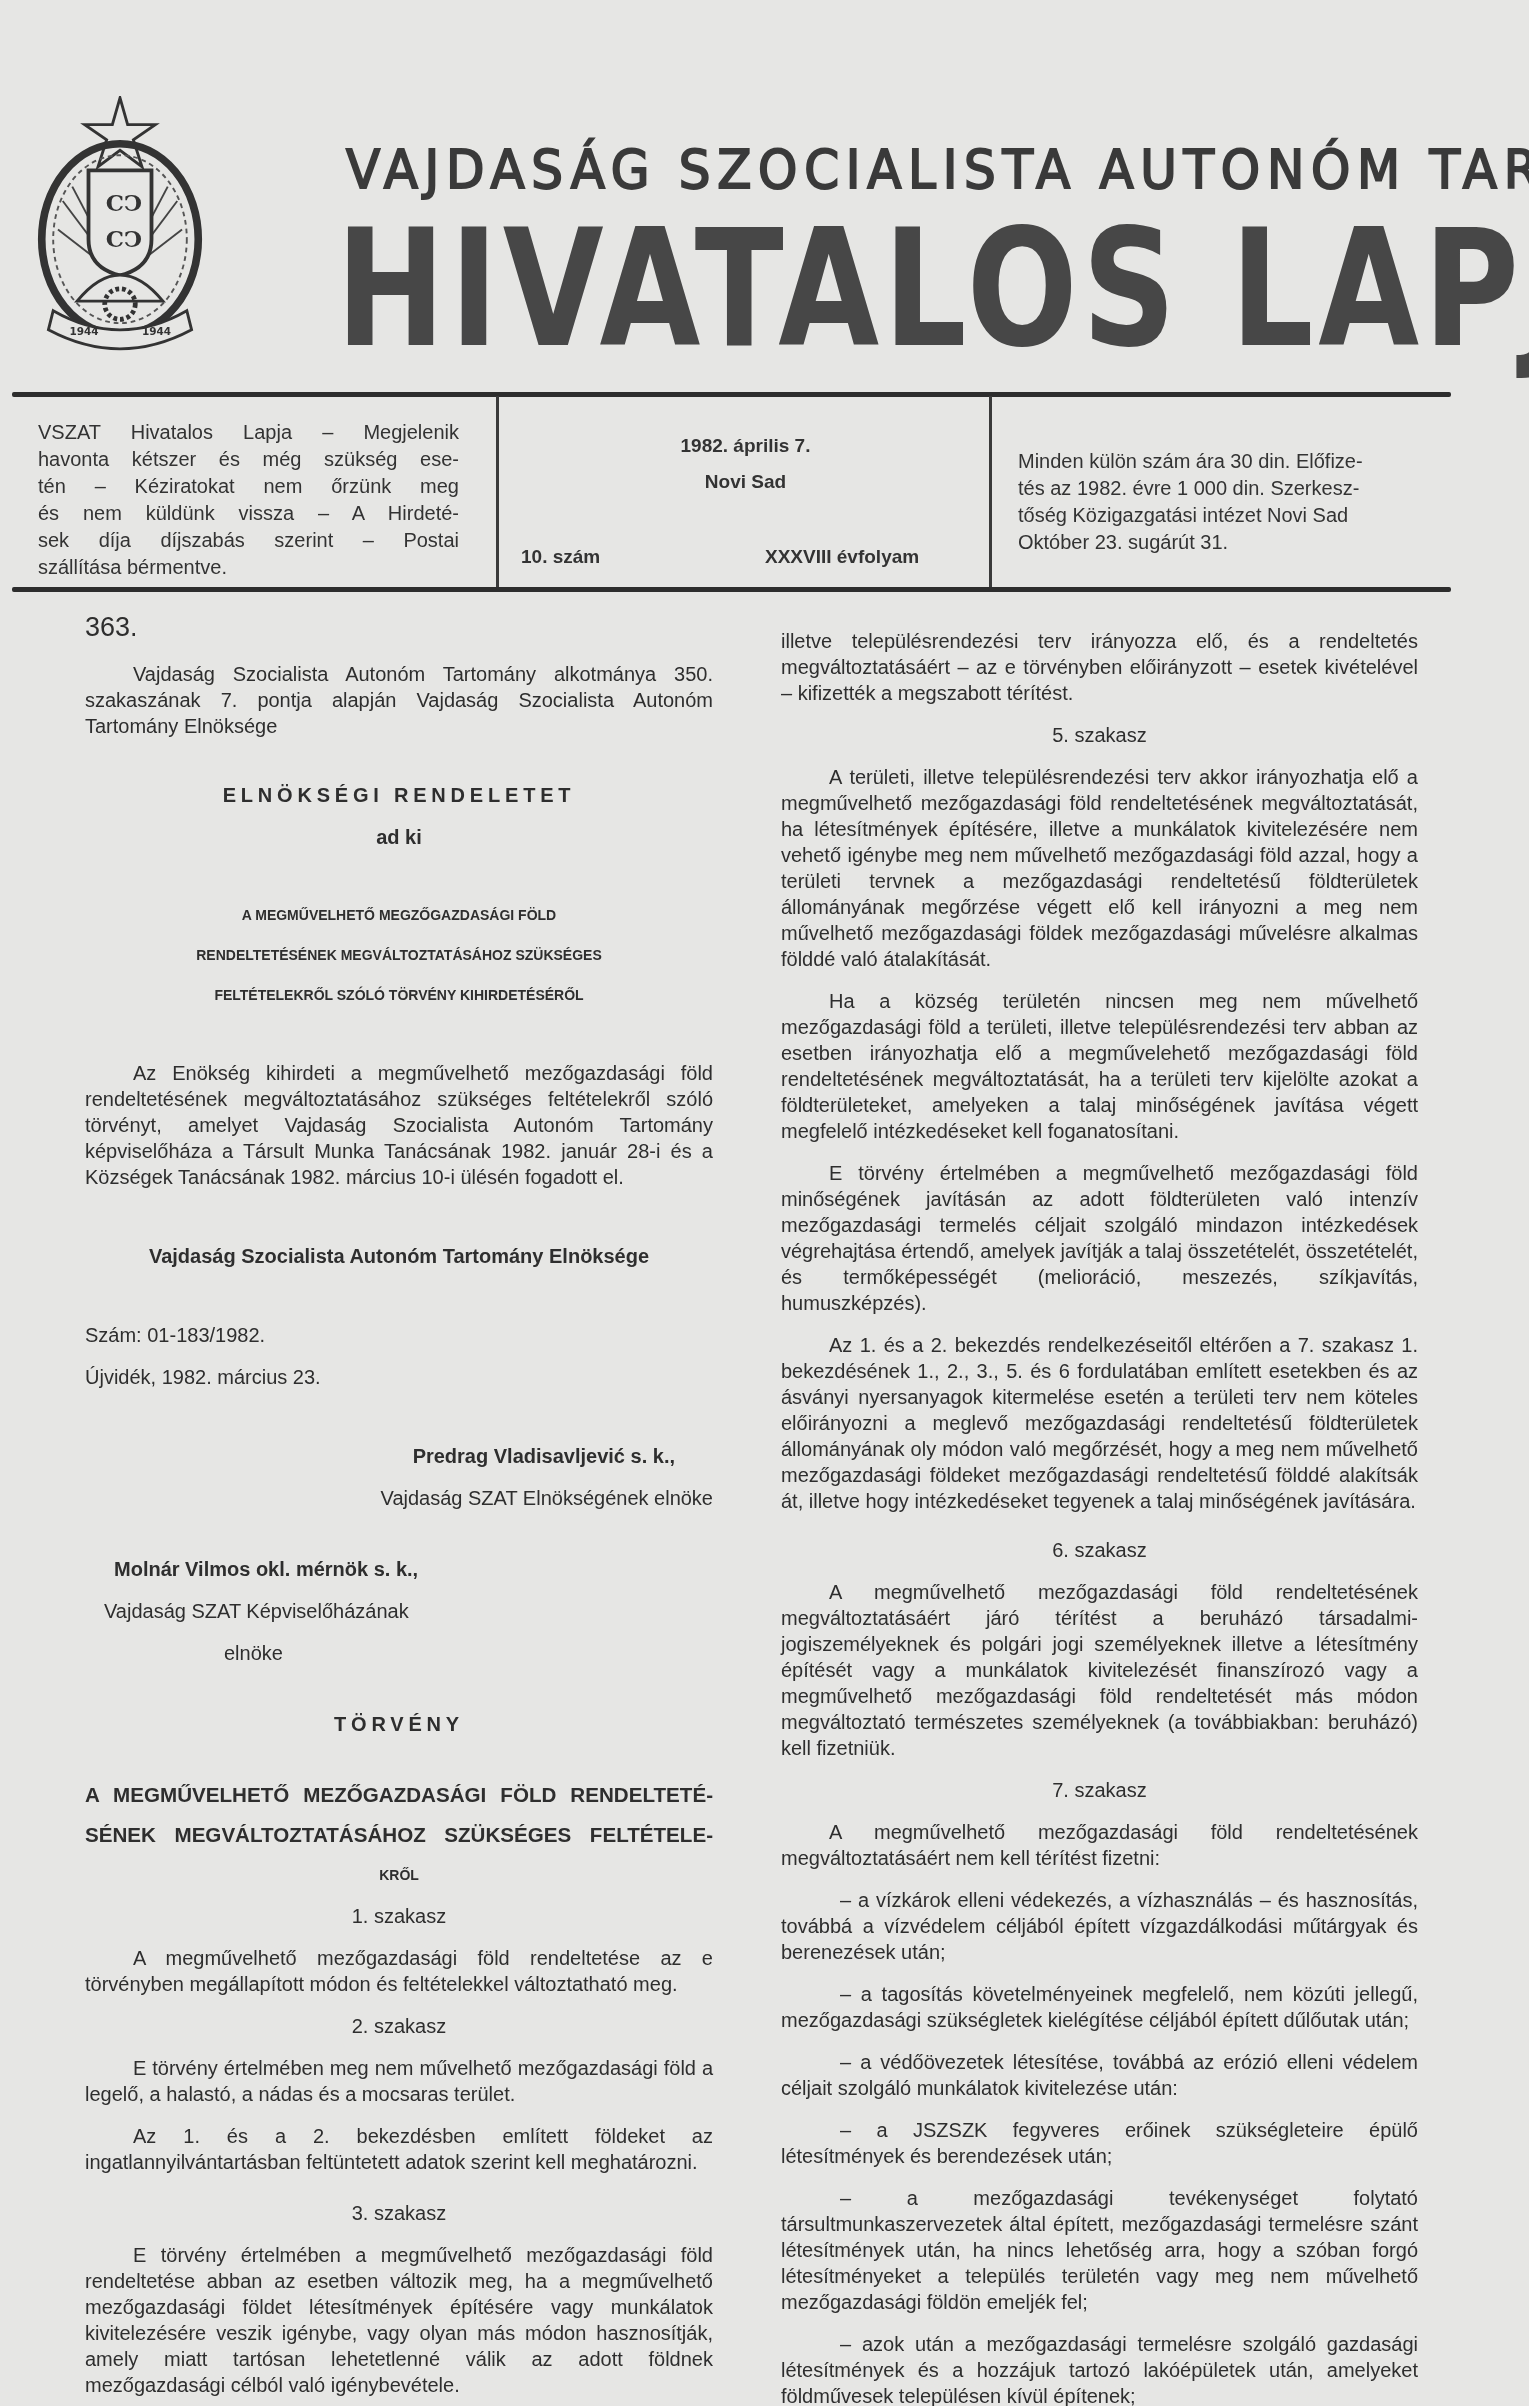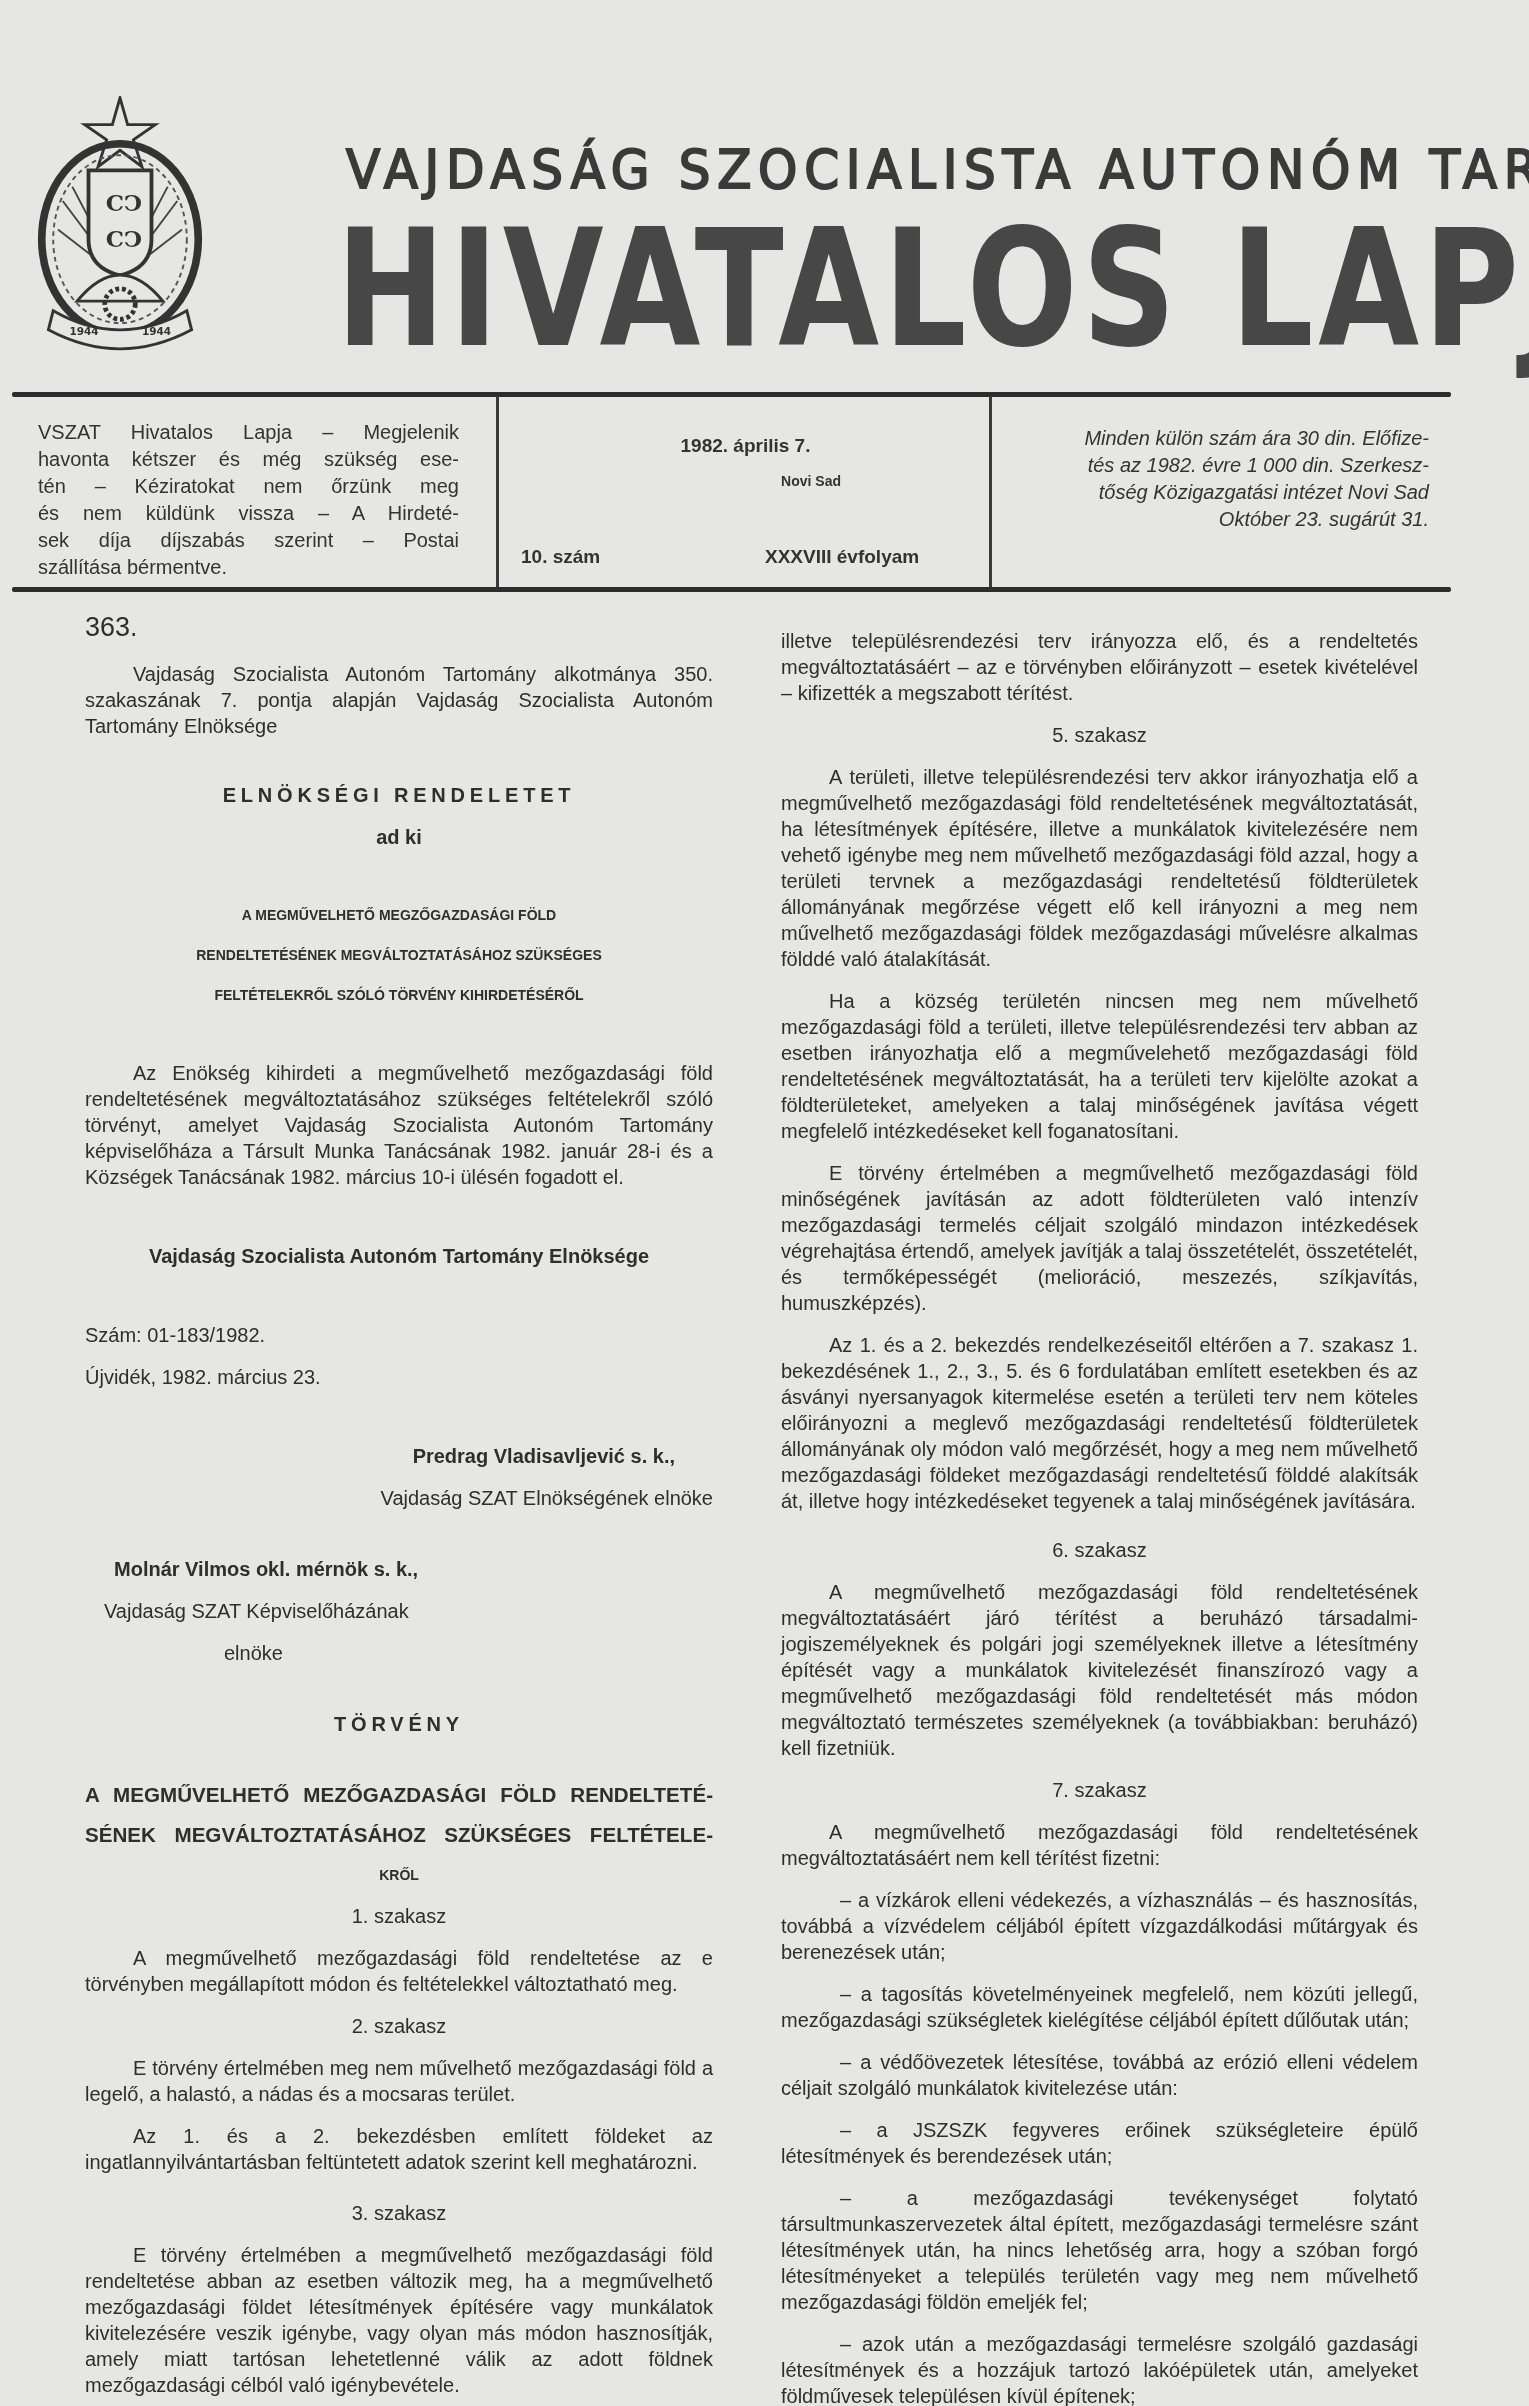--- a/index.html
+++ b/index.html
@@ -31,24 +31,24 @@
   #rule-bottom { left:11.5px; top:587px; width:1439px; }
   .vdiv { background:#3a3a3a; width:2.9px; top:396px; height:193px; }
   #vdiv-1 { left:496px; }
   #vdiv-2 { left:989px; }
   .info { font-size:20px; line-height:27px; color:#333; }
   #info-left { left:38px; top:419px; width:421px; }
   #info-left p { margin:0; }
   #info-left .jl { text-align:justify; text-align-last:justify; }
   #info-left .cl { text-align:left; }
   #info-mid-date { left:650px; top:432px; width:191px; text-align:center; font-weight:bold; font-size:19px; }
-  #info-mid-place { left:650px; top:468px; width:191px; text-align:right; font-weight:bold; font-size:14px; }
+  #info-mid-place { left:650px; top:468px; width:191px; text-align:center; font-weight:bold; font-size:19px; }
   #info-mid-issue { left:521px; top:543px; font-weight:bold; font-size:19px; }
   #info-mid-year { left:765px; top:543px; font-weight:bold; font-size:19px; }
-  #info-right { left:1018px; top:425px; width:411px; text-align:right;font-style:italic; }
+  #info-right { left:1018px; top:448px; width:411px; text-align:left; }
   #info-right p { margin:0; }
 
   
   .col { position:absolute; top:612px; font-size:20px; line-height:26px; color:#2e2e2e; }
   #col-left { left:69px; width:660px; }
   #col-right { left:765px; width:669px; }
   .col p { margin:16px; text-align:justify; }
   .col .ind { text-indent:48px; }
   .col .ind2 { text-indent:59px; }
   .col .c { text-align:center; }

